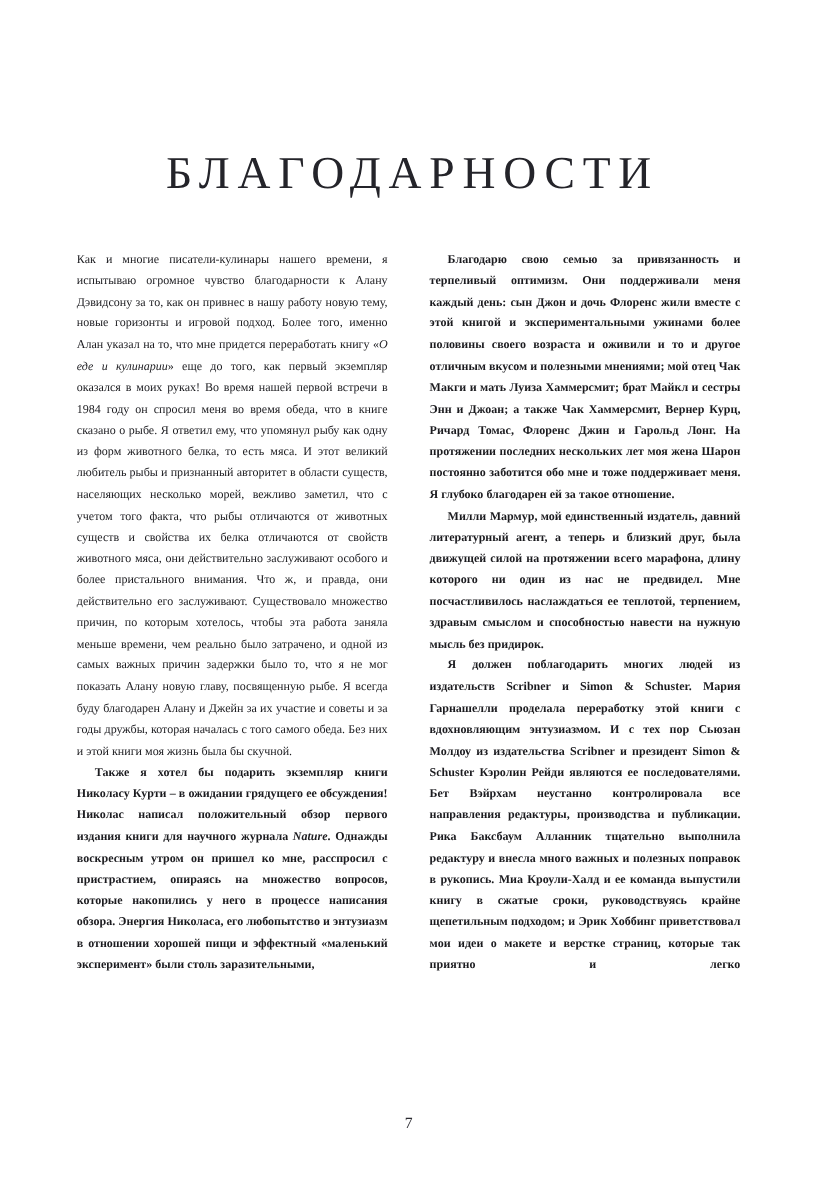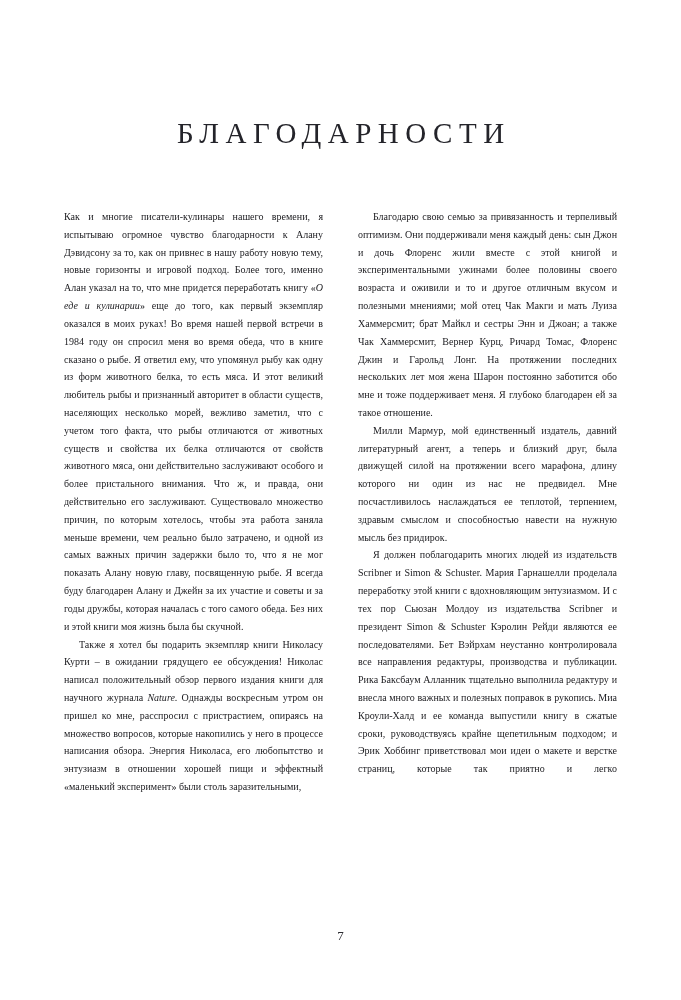--- a/index.html
+++ b/index.html
@@ -18,21 +18,21 @@
     box-sizing: border-box;
   }
 
   
   .chapter-title {
     position: absolute;
     left: 0;
     right: 0;
     top: 98px;
     text-align: center;
-    font-size: 29px;
+    font-size: 38px;
     letter-spacing: 6.5px;
     text-indent: 6.5px;
     font-weight: 400;
     color: #24242a;
     font-family: "Liberation Serif", "DejaVu Serif", serif;
   }
 
   
   .columns {
     position: absolute;
@@ -54,20 +54,21 @@
     line-height: 17.82px;
     text-align: justify;
     text-align-last: left;
     text-justify: inter-word;
     hyphens: manual;
     color: #1b1b1f;
     letter-spacing: 0.01px;
   }
   .col p.indent {
     text-indent: 15px;
+    font-weight: bold;
   }
   .col p.last-justify {
     text-align-last: justify;
   }
   .col p i {
     font-style: italic;
   }
 
   
   .folio {

